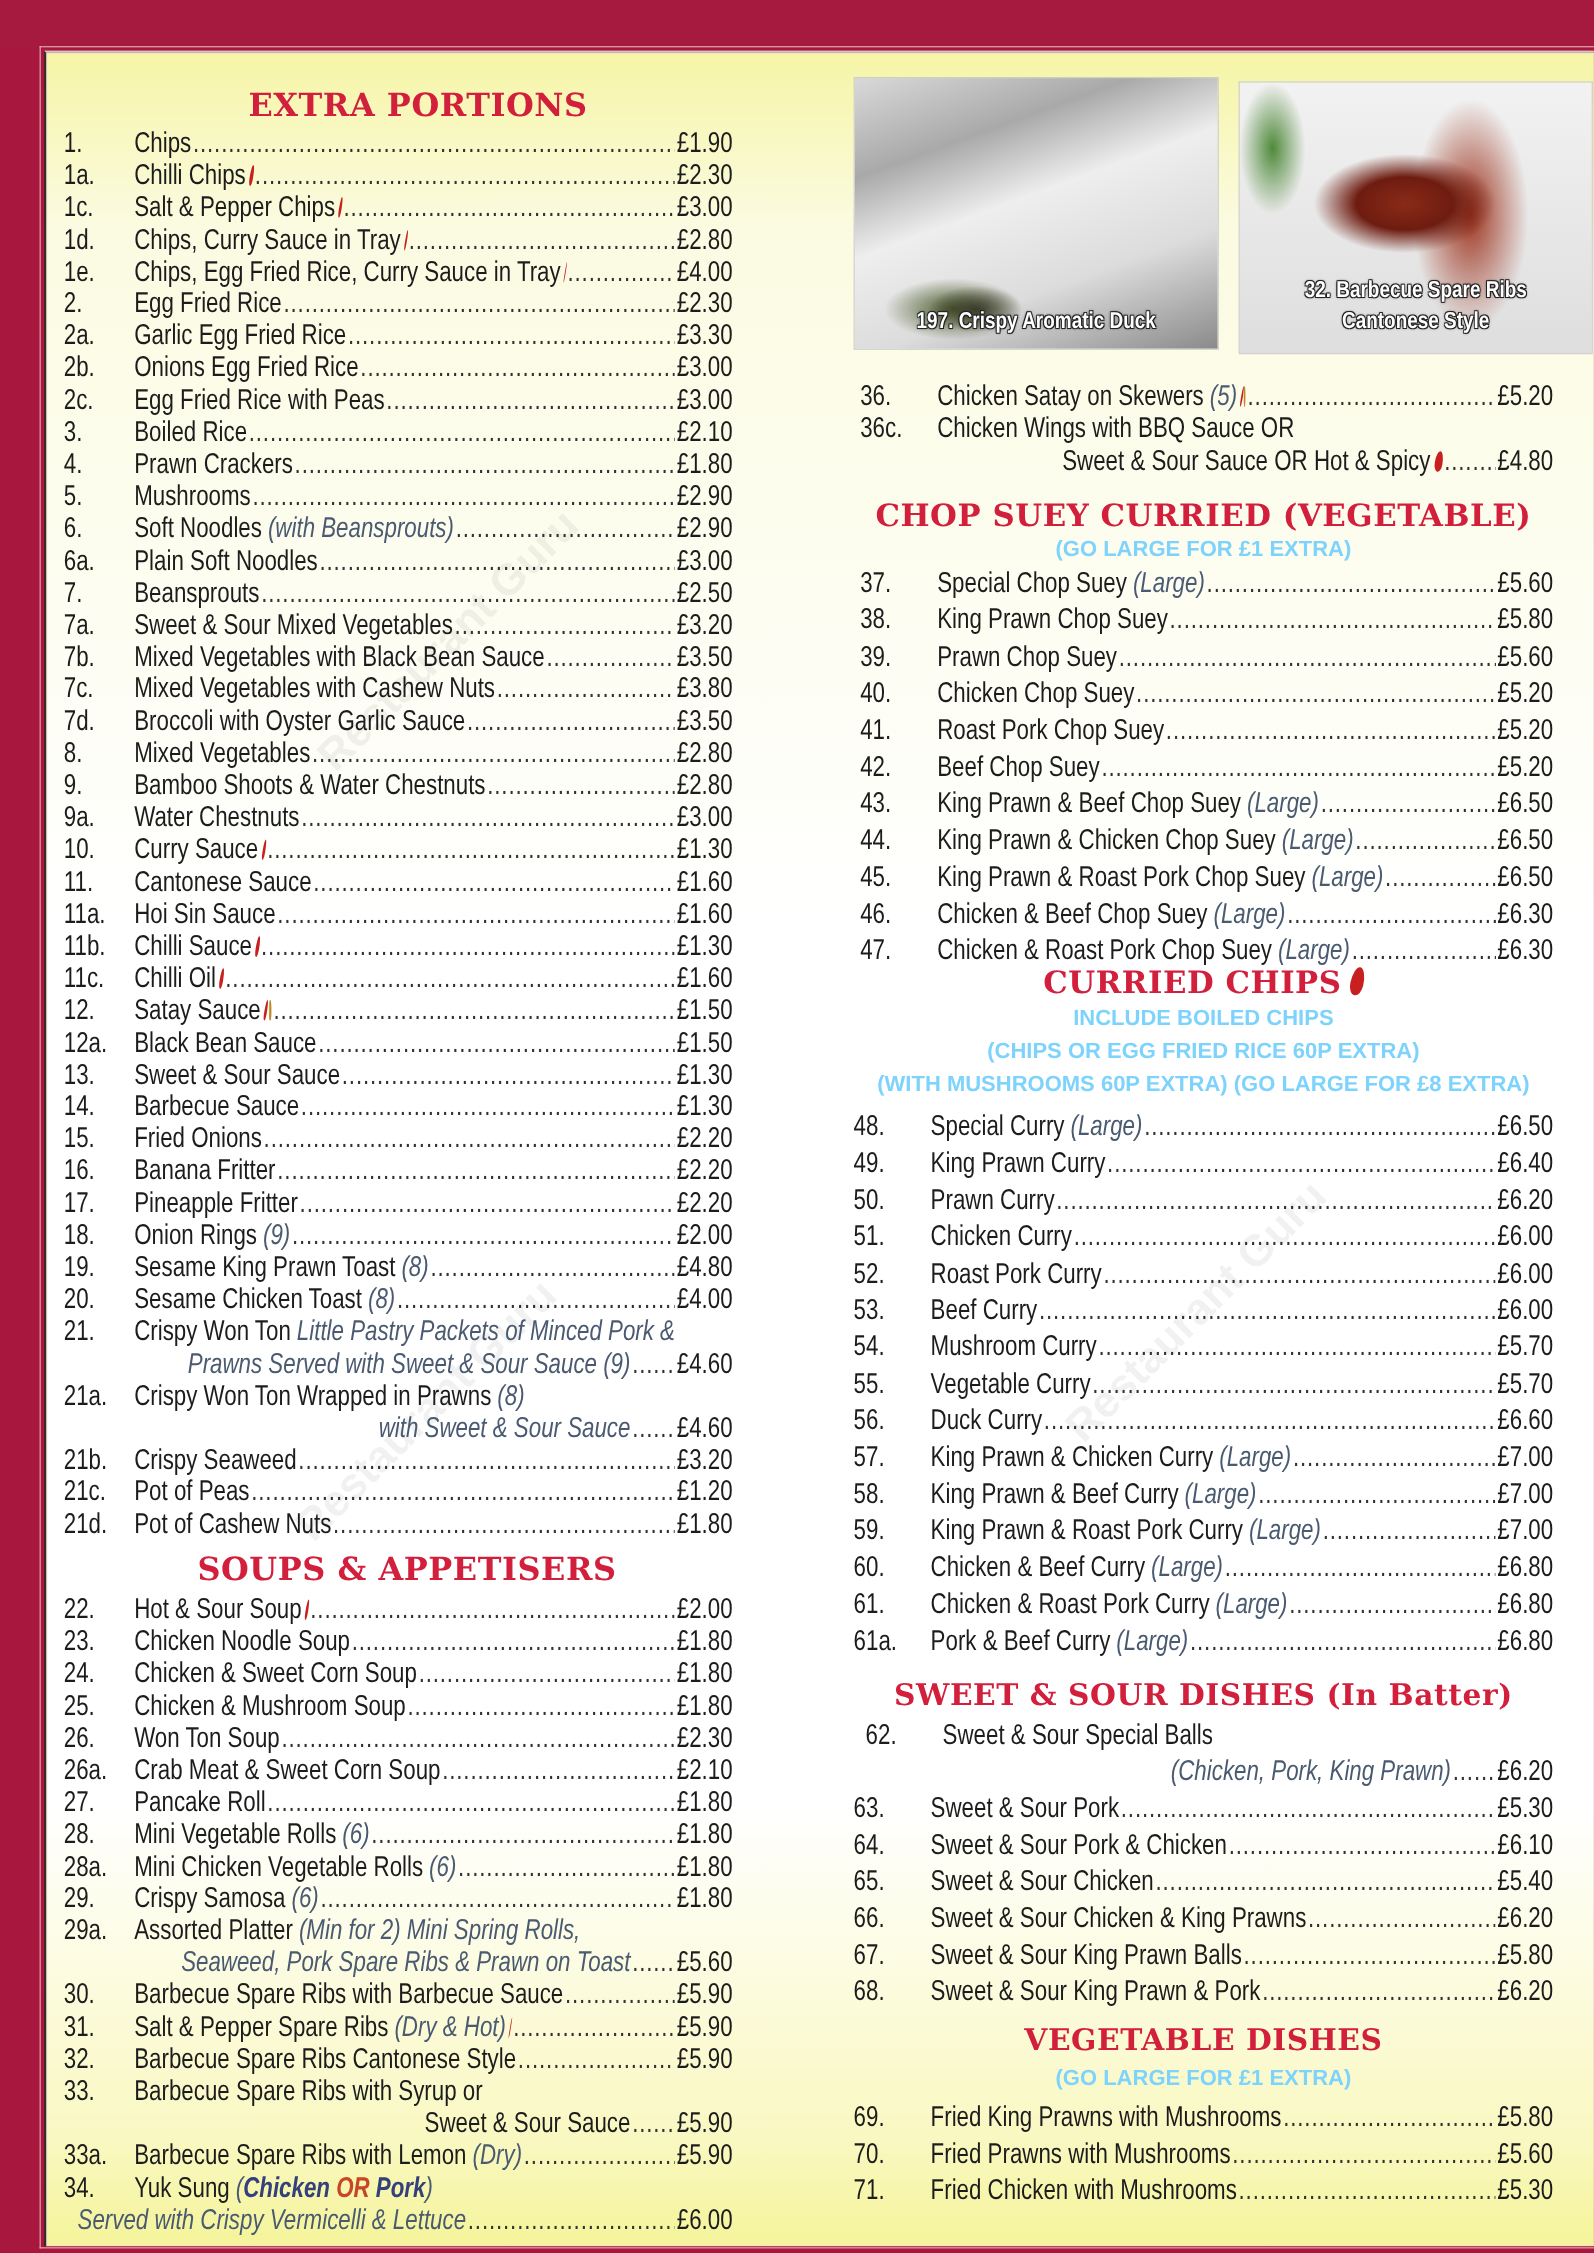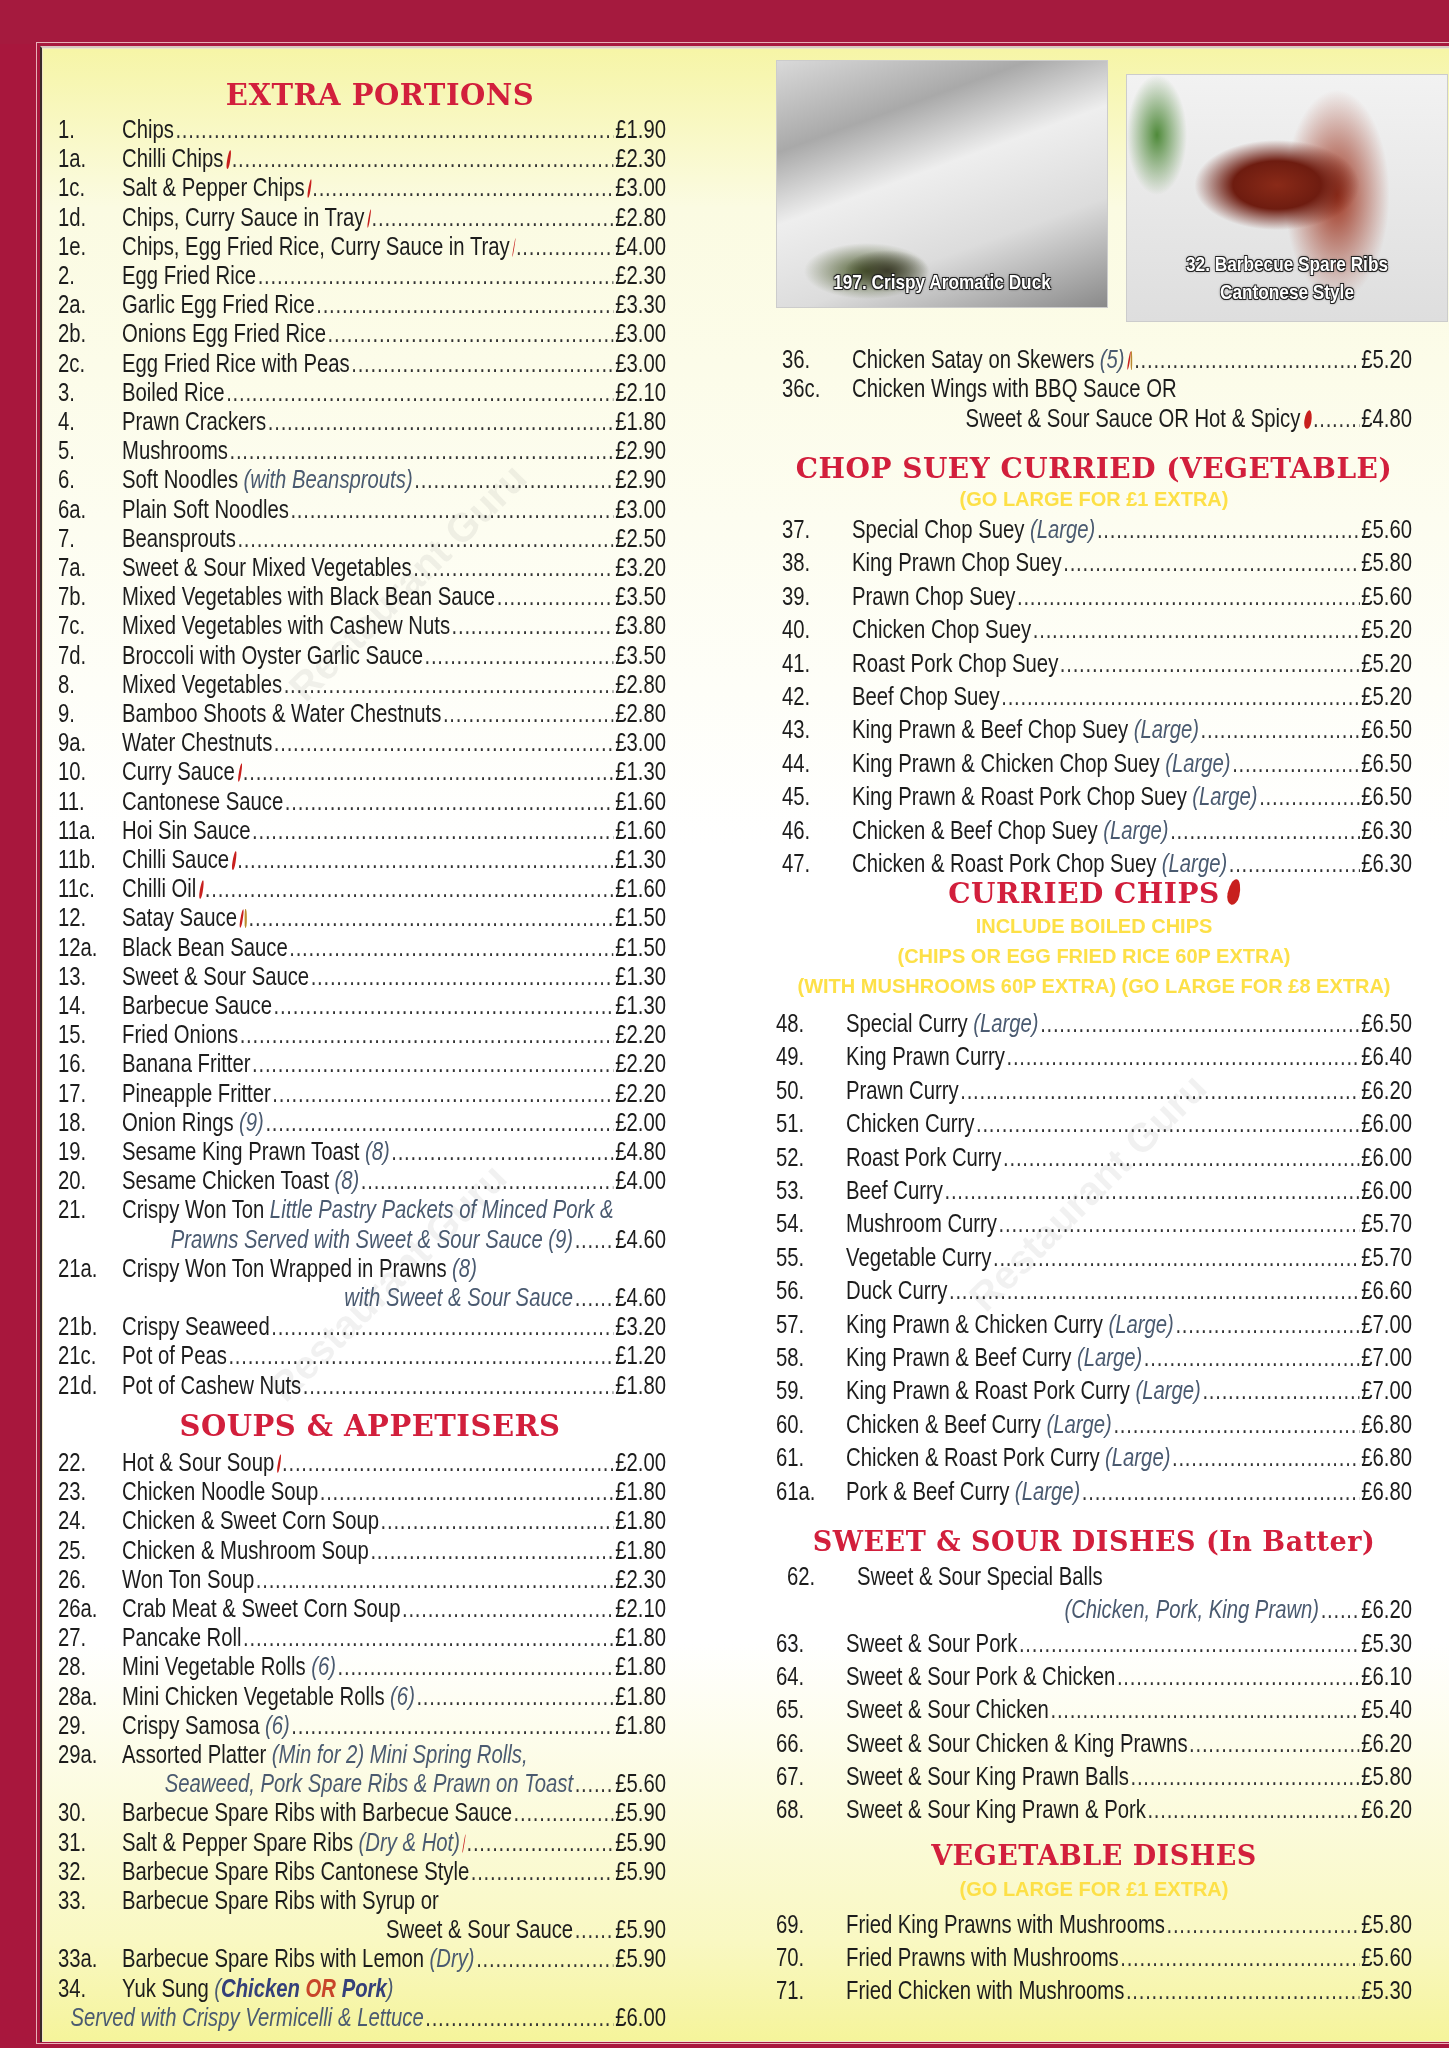--- a/index.html
+++ b/index.html
@@ -23,21 +23,21 @@
     position:absolute; left:36px; top:42px; width:1413px; height:2000px;
     border:1px solid #e8b0b8; border-right:none; pointer-events:none;
   }
 
   .heading {
     position:absolute; color:#d21f3c; font-weight:bold;
     font-family:"DejaVu Serif", serif; letter-spacing:0.5px;
     white-space:nowrap; text-align:center;
   }
   .subheading {
-    position:absolute; color:#fde047; font-weight:bold;
+    position:absolute; color:#7dd3fc; font-weight:bold;
     white-space:nowrap; text-align:center;
     transform-origin:center top;
   }
   .row {
     position:absolute; height:29px; line-height:29px;
     transform-origin:left top; transform:scaleX(0.78);
     font-size:26px; color:#1c1c1c; white-space:nowrap;
     display:flex; align-items:baseline;
   }
   .row .num { display:inline-block; flex:0 0 auto; }
@@ -60,21 +60,21 @@
   }
   .peanut {
     display:inline-block; width:9px; height:19px; margin-left:1px;
     background:#d9b25a; border-radius:45%; position:relative; top:2px;
     box-shadow: inset -2px -2px 0 #b88a30;
   }
   .photo {
     position:absolute; border:1px solid #ccc; overflow:hidden;
   }
   .photo-duck {
-    left:776px; top:60px; width:330px; height:246px;
+    left:776px; top:70px; width:330px; height:246px;
     background:
       radial-gradient(ellipse 60px 30px at 110px 210px, #3b3b2a 0%, transparent 70%),
       radial-gradient(ellipse 90px 40px at 90px 210px, #4a5a2a 0%, transparent 70%),
       linear-gradient(160deg,#d9d9d9 0%,#a9a9a9 25%,#eeeeee 45%,#dcdcdc 70%,#8a8a8a 100%);
   }
   .photo-ribs {
     left:1126px; top:74px; width:320px; height:246px;
     background:
       radial-gradient(ellipse 110px 60px at 150px 110px, #8a2a18 0%, #6e1c10 40%, transparent 75%),
       radial-gradient(ellipse 70px 140px at 210px 120px, #9e3520 0%, transparent 75%),

